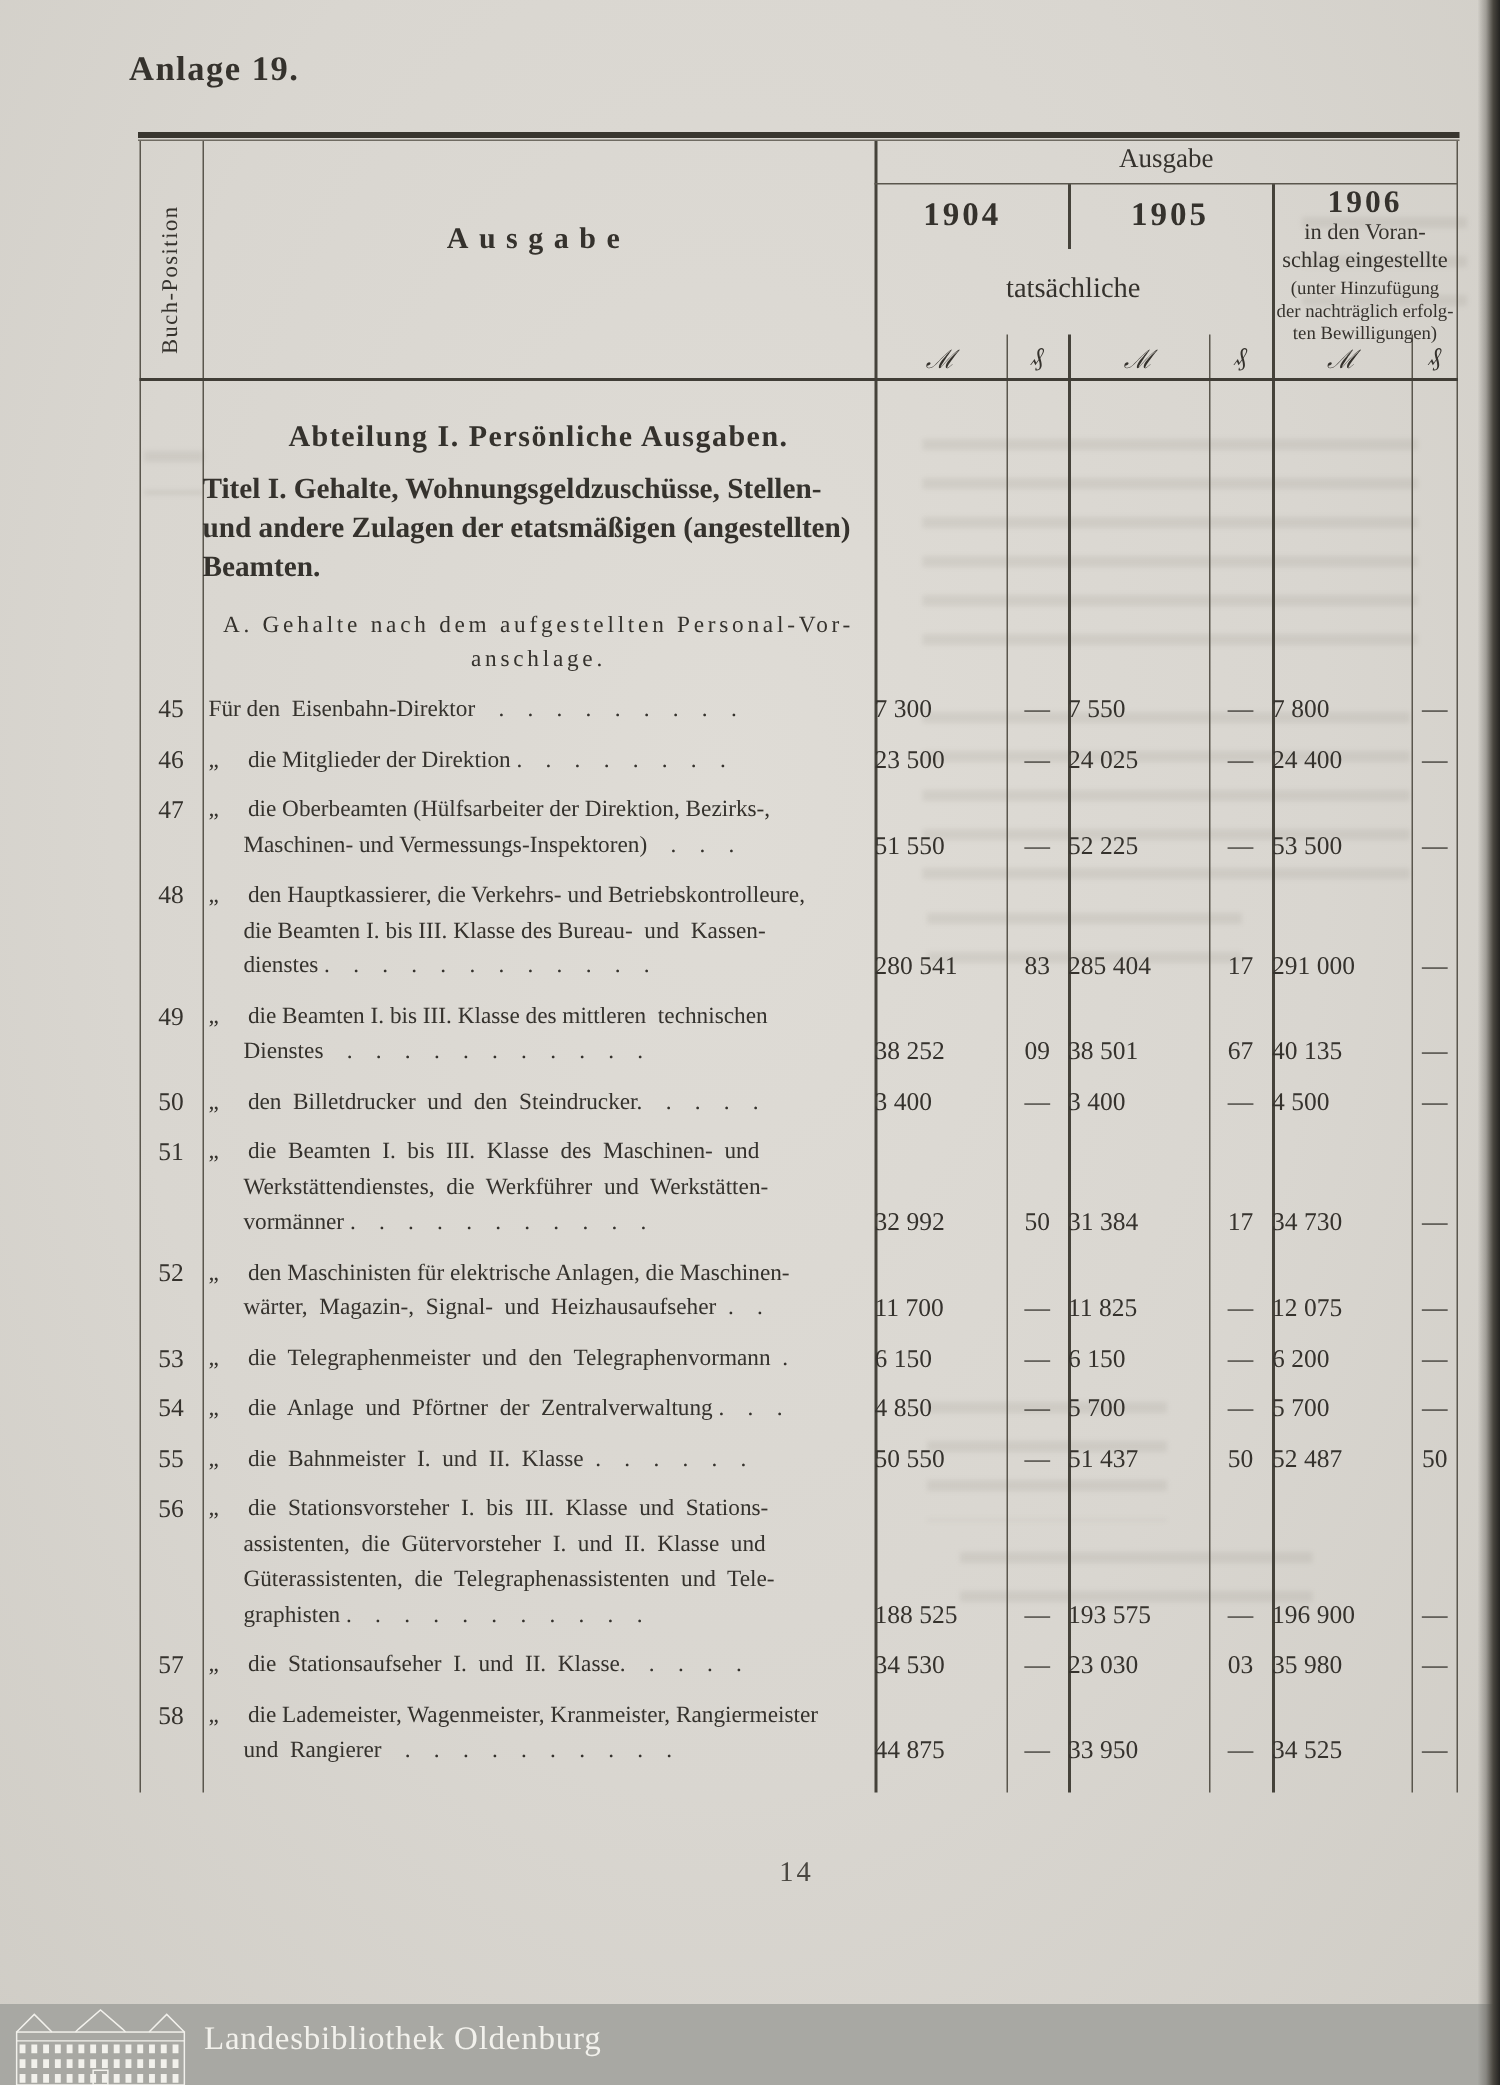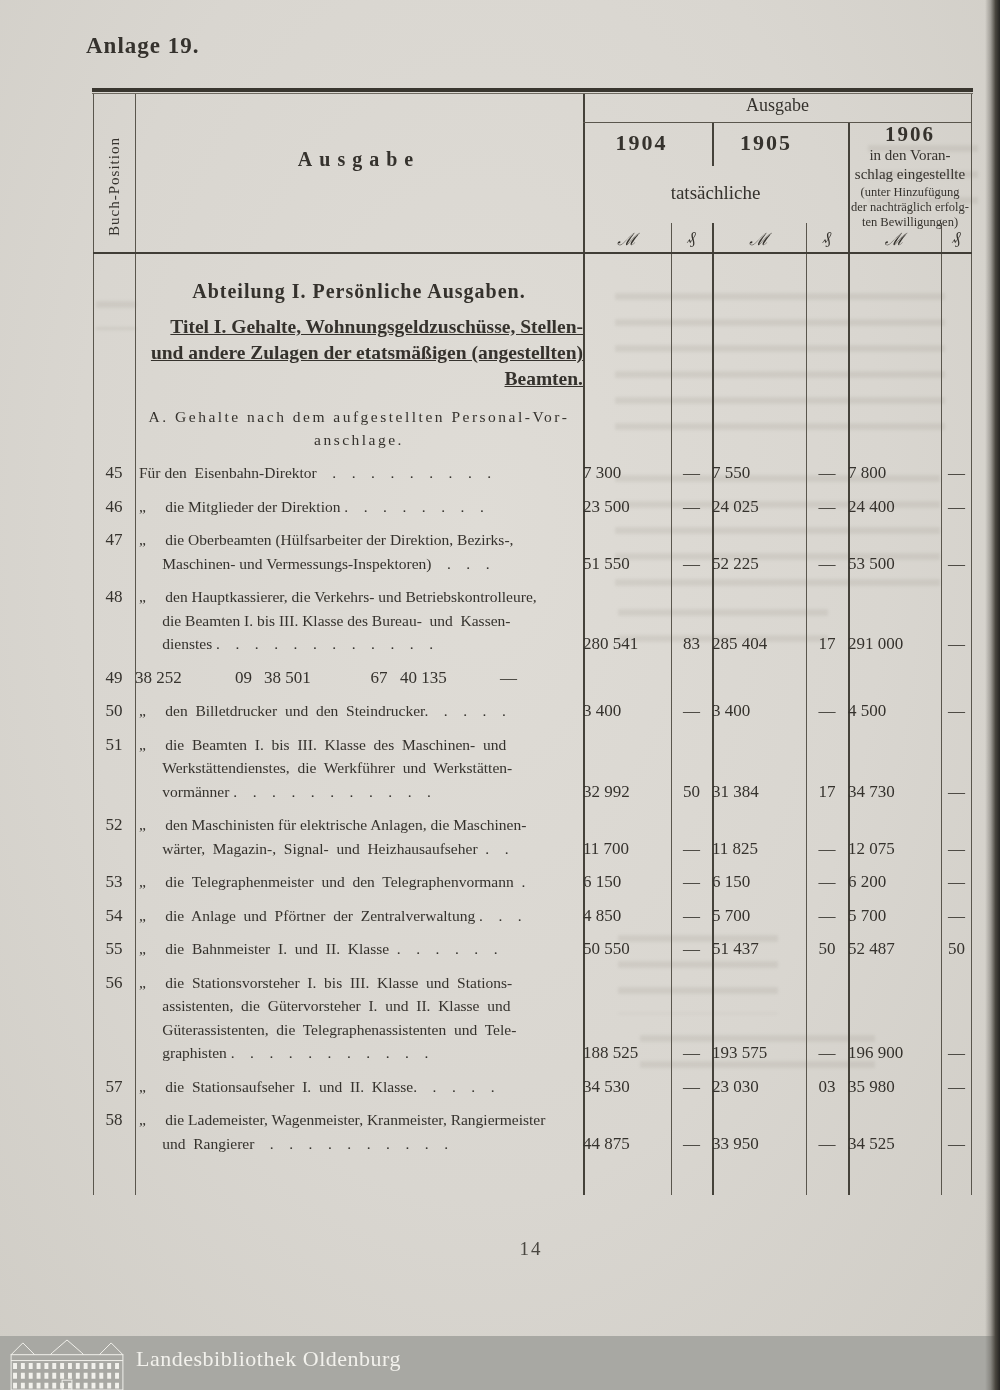--- a/index.html
+++ b/index.html
@@ -21,35 +21,35 @@
   .hl{position:absolute;height:1px;background:#5a564d;}
   .h-sep{position:absolute;left:0;top:164px;width:879px;height:2px;background:#403d36;}
 
   
   .h-buch{position:absolute;left:0;top:38px;width:42px;height:120px;display:flex;align-items:center;justify-content:center;}
   .h-buch span{transform:rotate(-90deg);white-space:nowrap;font-size:15px;letter-spacing:1px;}
   .h-ausgabe{position:absolute;left:42px;top:60px;width:448px;text-align:center;
     font-weight:bold;font-size:20px;letter-spacing:7px;}
   .h-group{position:absolute;left:490px;top:7px;width:389px;text-align:center;font-size:18px;}
   .h-1904{position:absolute;left:490px;top:42px;width:117px;text-align:center;font-weight:bold;font-size:22px;letter-spacing:2px;}
-  .h-1905{position:absolute;left:605px;top:42px;width:136px;text-align:center;font-weight:bold;font-size:22px;letter-spacing:2px;}
+  .h-1905{position:absolute;left:619px;top:42px;width:136px;text-align:center;font-weight:bold;font-size:22px;letter-spacing:2px;}
   .h-1906{position:absolute;left:755px;top:34px;width:124px;text-align:center;font-weight:bold;font-size:21px;letter-spacing:2px;}
   .h-note{position:absolute;left:753px;top:58px;width:128px;text-align:center;
     font-size:15px;line-height:19px;white-space:pre-line;}
   .h-note-small{position:absolute;left:751px;top:97px;width:132px;text-align:center;
     font-size:12.5px;line-height:15px;white-space:pre-line;}
   .h-tats{position:absolute;left:490px;top:94px;width:265px;text-align:center;font-size:19px;}
   .cur{position:absolute;top:138px;height:24px;display:flex;align-items:center;justify-content:center;
     font-style:italic;font-size:17px;}
 
   
   .body{position:absolute;left:0;top:166px;width:879px;}
   .sec-abteilung{margin:26px 0 0 42px;width:448px;text-align:center;font-weight:bold;font-size:20px;letter-spacing:1px;}
-  .sec-titel{margin:11px 0 0 42px;width:448px;text-align:right;font-weight:bold;font-size:19.5px;
-    line-height:26px;white-space:pre-line;text-decoration:underline;}
+  .sec-titel{margin:11px 0 0 42px;width:448px;text-align:left;font-weight:bold;font-size:19.5px;
+    line-height:26px;white-space:pre-line;}
   .sec-sub{margin:13px 0 0 42px;width:448px;text-align:center;font-size:15.5px;letter-spacing:2.5px;
     line-height:23px;white-space:pre-line;}
   .rows{margin-top:4px;}
   .row{display:flex;align-items:flex-end;margin-top:10px;}
   .row .pos{width:42px;flex:none;align-self:flex-start;text-align:center;font-size:17px;line-height:23.5px;}
   .row .lbl{width:448px;flex:none;font-size:15.5px;line-height:23.5px;white-space:pre-wrap;
     padding-left:4px;box-sizing:border-box;overflow:hidden;}
   .val{flex:none;font-size:17px;line-height:23.5px;box-sizing:border-box;}
   .val-m{text-align:left;padding-right:12px;}
   .val-pf{text-align:center;}
@@ -171,20 +171,22 @@
     <div class="val val-m w-m1">280 541</div>
     <div class="val val-pf w-p1">83</div>
     <div class="val val-m w-m2">285 404</div>
     <div class="val val-pf w-p2">17</div>
     <div class="val val-m w-m3">291 000</div>
     <div class="val val-pf w-p3">—</div>
   </div>
 
   <div class="row">
     <div class="pos">49</div>
+    <div class="lbl">„     die Beamten I. bis III. Klasse des mittleren  technischen
+      Dienstes    .    .    .    .    .    .    .    .    .    .    .</div>
     <div class="val val-m w-m1">38 252</div>
     <div class="val val-pf w-p1">09</div>
     <div class="val val-m w-m2">38 501</div>
     <div class="val val-pf w-p2">67</div>
     <div class="val val-m w-m3">40 135</div>
     <div class="val val-pf w-p3">—</div>
   </div>
 
   <div class="row">
     <div class="pos">50</div>

